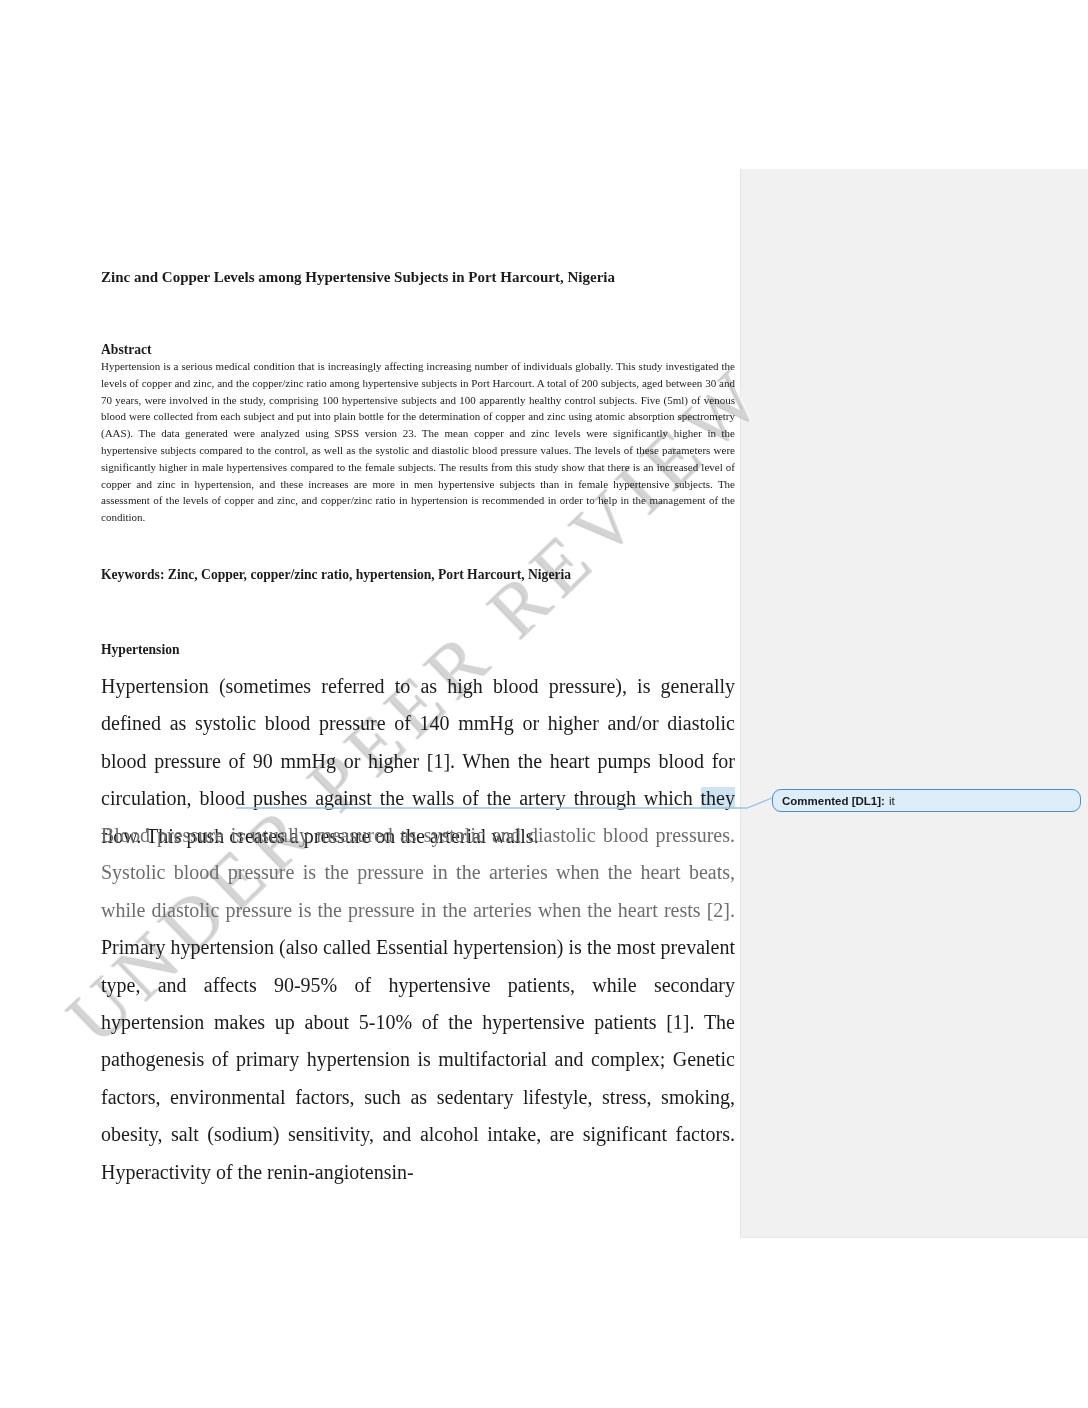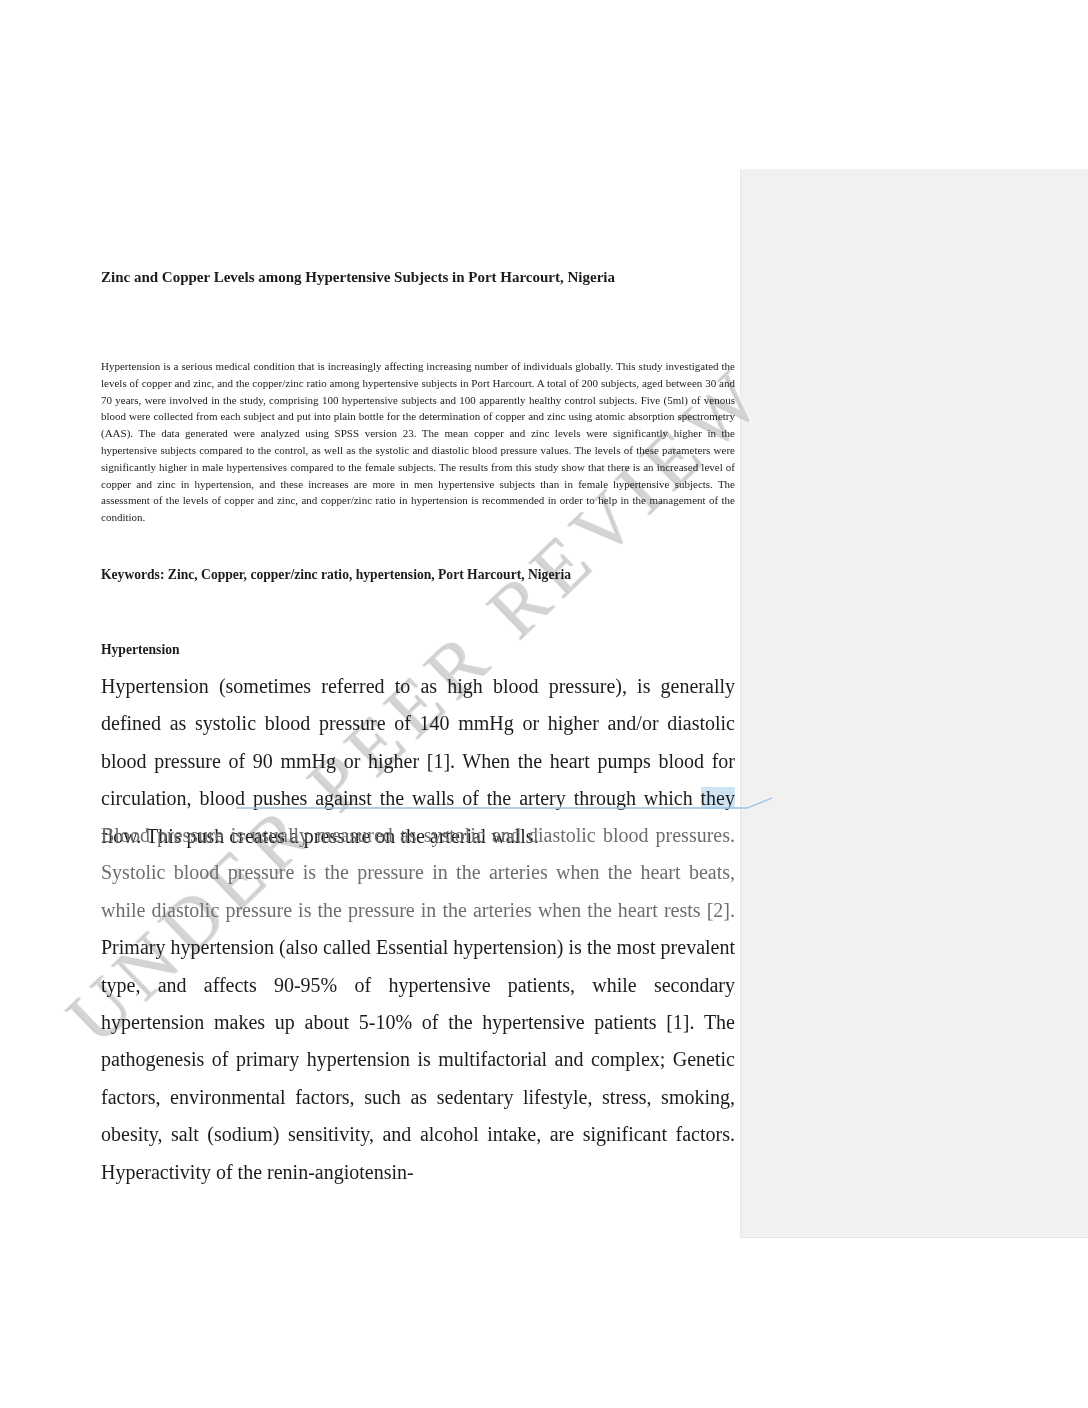--- a/index.html
+++ b/index.html
@@ -51,26 +51,31 @@
 
   <div class="watermark">UNDER PEER REVIEW</div>
 
   <svg class="connector" width="1088" height="1408" viewBox="0 0 1088 1408">
     <polyline points="236,808 747,808 772,798" fill="none" stroke="#9cc2e5" stroke-width="1.3"></polyline>
   </svg>
 
   <div class="doc">
     <h1 class="paper-title">Zinc and Copper Levels among Hypertensive Subjects in Port Harcourt, Nigeria</h1>
 
+    <h2 class="h-abstract">Abstract</h2>
 
     <p class="abstract-par">Hypertension is a serious medical condition that is increasingly affecting increasing number of individuals globally. This study investigated the levels of copper and zinc, and the copper/zinc ratio among hypertensive subjects in Port Harcourt. A total of 200 subjects, aged between 30 and 70 years, were involved in the study, comprising 100 hypertensive subjects and 100 apparently healthy control subjects. Five (5ml) of venous blood were collected from each subject and put into plain bottle for the determination of copper and zinc using atomic absorption spectrometry (AAS). The data generated were analyzed using SPSS version 23. The mean copper and zinc levels were significantly higher in the hypertensive subjects compared to the control, as well as the systolic and diastolic blood pressure values. The levels of these parameters were significantly higher in male hypertensives compared to the female subjects. The results from this study show that there is an increased level of copper and zinc in hypertension, and these increases are more in men hypertensive subjects than in female hypertensive subjects. The assessment of the levels of copper and zinc, and copper/zinc ratio in hypertension is recommended in order to help in the management of the condition.</p>
 
     <p class="keywords">Keywords: Zinc, Copper, copper/zinc ratio, hypertension, Port Harcourt, Nigeria</p>
 
     <h2 class="h-intro">Hypertension</h2>
 
     <p class="body-par par-1"><span>Hypertension (sometimes referred to as high blood pressure), is generally defined as systolic blood pressure of 140 mmHg or higher and/or diastolic blood pressure of 90 mmHg or higher [1]. When the heart pumps blood for circulation, blood pushes against the walls of the artery through which </span><span class="anchor-highlight">they</span><span> flow. This push creates a pressure on the arterial walls.</span></p>
 
     <p class="body-par par-2"><span class="gray-text">Blood pressure is usually measured as systolic and diastolic blood pressures. Systolic blood pressure is the pressure in the arteries when the heart beats, while diastolic pressure is the pressure in the arteries when the heart rests [2]. </span><span>Primary hypertension (also called Essential hypertension) is the most prevalent type, and affects 90-95% of hypertensive patients, while secondary hypertension makes up about 5-10% of the hypertensive patients [1]. The pathogenesis of primary hypertension is multifactorial and complex; Genetic factors, environmental factors, such as sedentary lifestyle, stress, smoking, obesity, salt (sodium) sensitivity, and alcohol intake, are significant factors. Hyperactivity of the renin-angiotensin-</span></p>
   </div>
 
+  <div class="comment-balloon">
+    <span class="c-label">Commented [DL1]:</span>
+    <span class="c-text">it</span>
+  </div>
 
 </div>
 
 </body></html>

